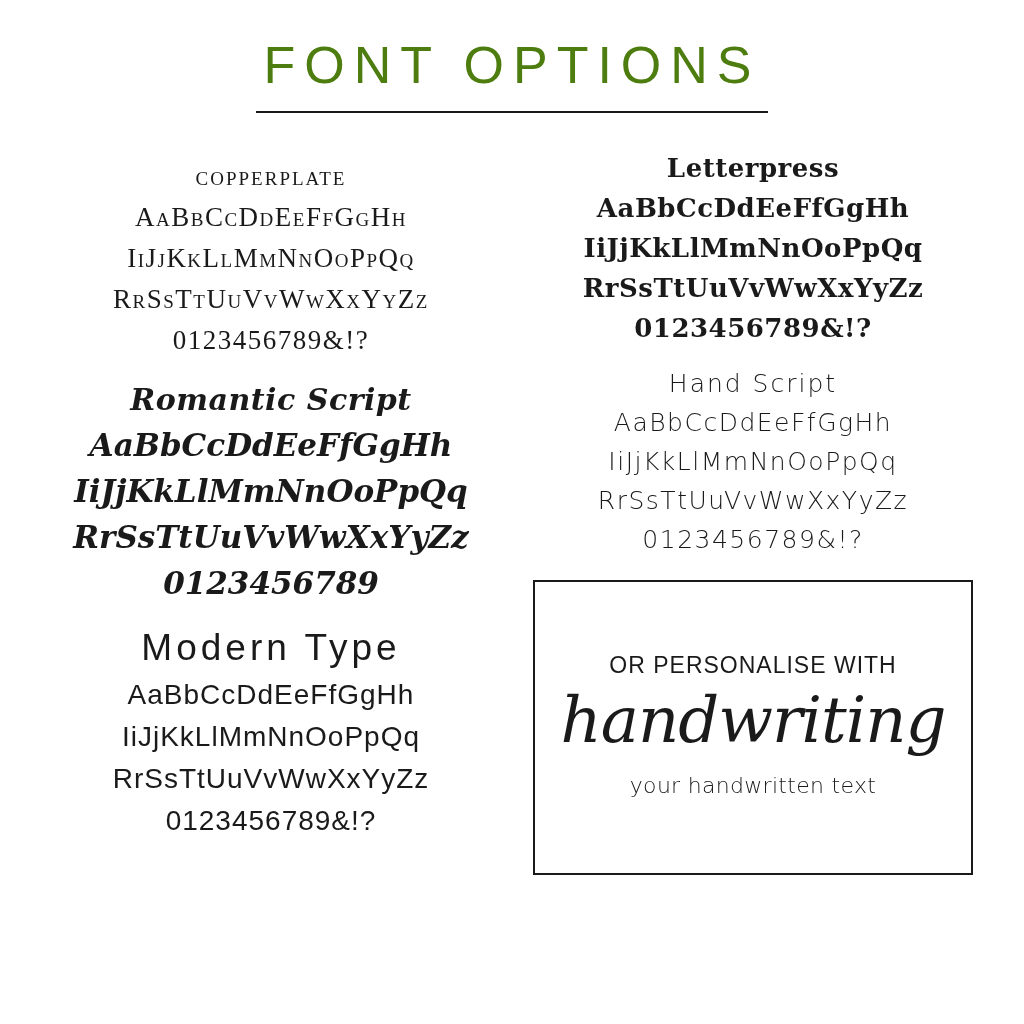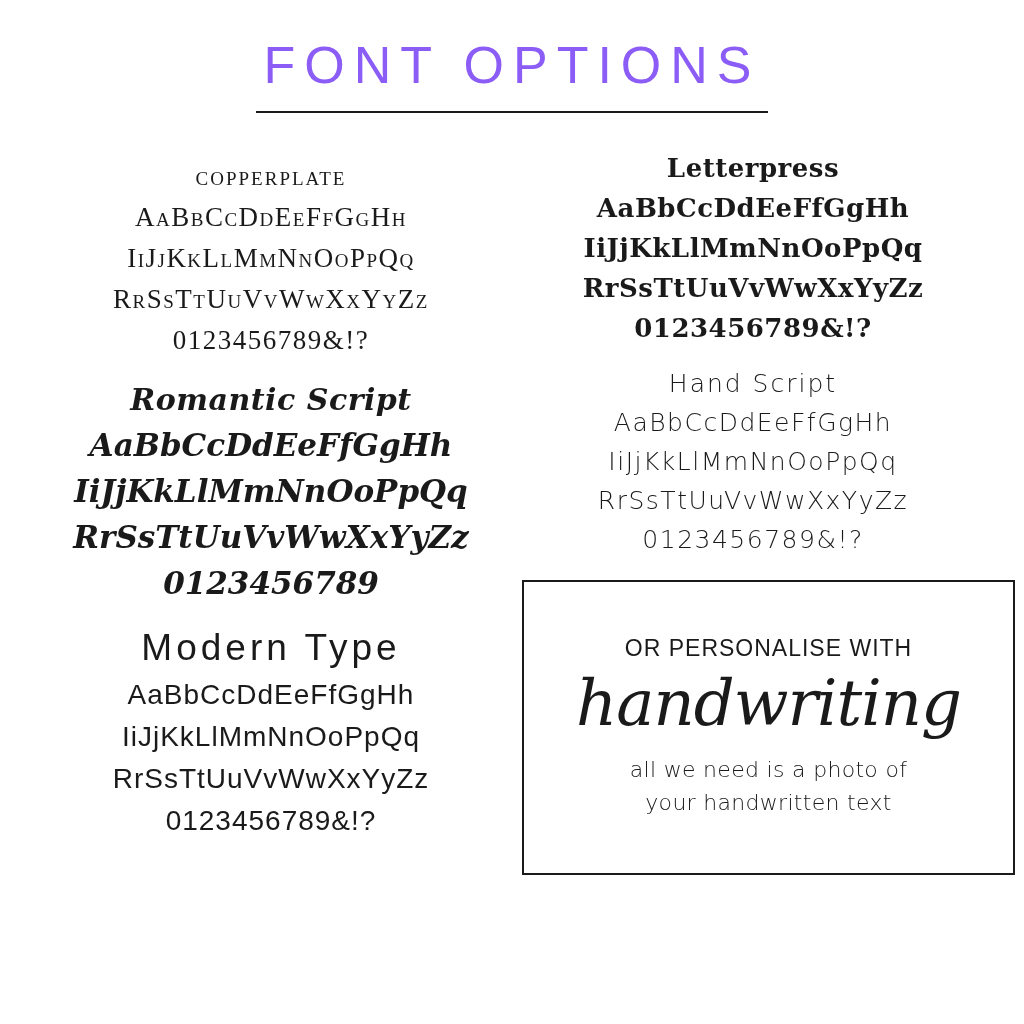--- a/index.html
+++ b/index.html
@@ -25,21 +25,21 @@
   
   .title-block {
     text-align: center;
     margin-top: 8px;
   }
   .main-title {
     font-family: "Liberation Sans", sans-serif;
     font-size: 52px;
     letter-spacing: 9px;
     font-weight: 300;
-    color: #8b5cf6;
+    color: #4d7c0f;
     line-height: 1.05;
     text-transform: uppercase;
   }
   .title-rule {
     width: 512px;
     height: 2px;
     background: #1a1a1a;
     margin: 18px auto 0 auto;
   }
 
@@ -138,21 +138,21 @@
     font-family: "Liberation Sans", sans-serif;
     font-size: 28px;
     font-weight: 300;
     letter-spacing: 1px;
   }
 
   
   .handwriting-box {
     border: 2px solid #1a1a1a;
     box-sizing: border-box;
-    width: 493px;
+    width: 440px;
     height: 295px;
     margin: 6px auto 0 auto;
     display: flex;
     flex-direction: column;
     align-items: center;
     justify-content: center;
     text-align: center;
     padding: 10px 14px;
   }
   .hw-top {
@@ -235,21 +235,20 @@
         <div class="font-name">Hand Script</div>
         <div class="font-line">AaBbCcDdEeFfGgHh</div>
         <div class="font-line">IiJjKkLlMmNnOoPpQq</div>
         <div class="font-line">RrSsTtUuVvWwXxYyZz</div>
         <div class="font-line">0123456789&amp;!?</div>
       </div>
 
       <div class="handwriting-box">
         <div class="hw-top">OR PERSONALISE WITH</div>
         <div class="hw-word">handwriting</div>
-        <div class="hw-sub">all we need is a photo of</div>
         <div class="hw-sub">your handwritten text</div>
       </div>
 
     </div>
 
   </div>
 
 </div>
 
 </body></html>

